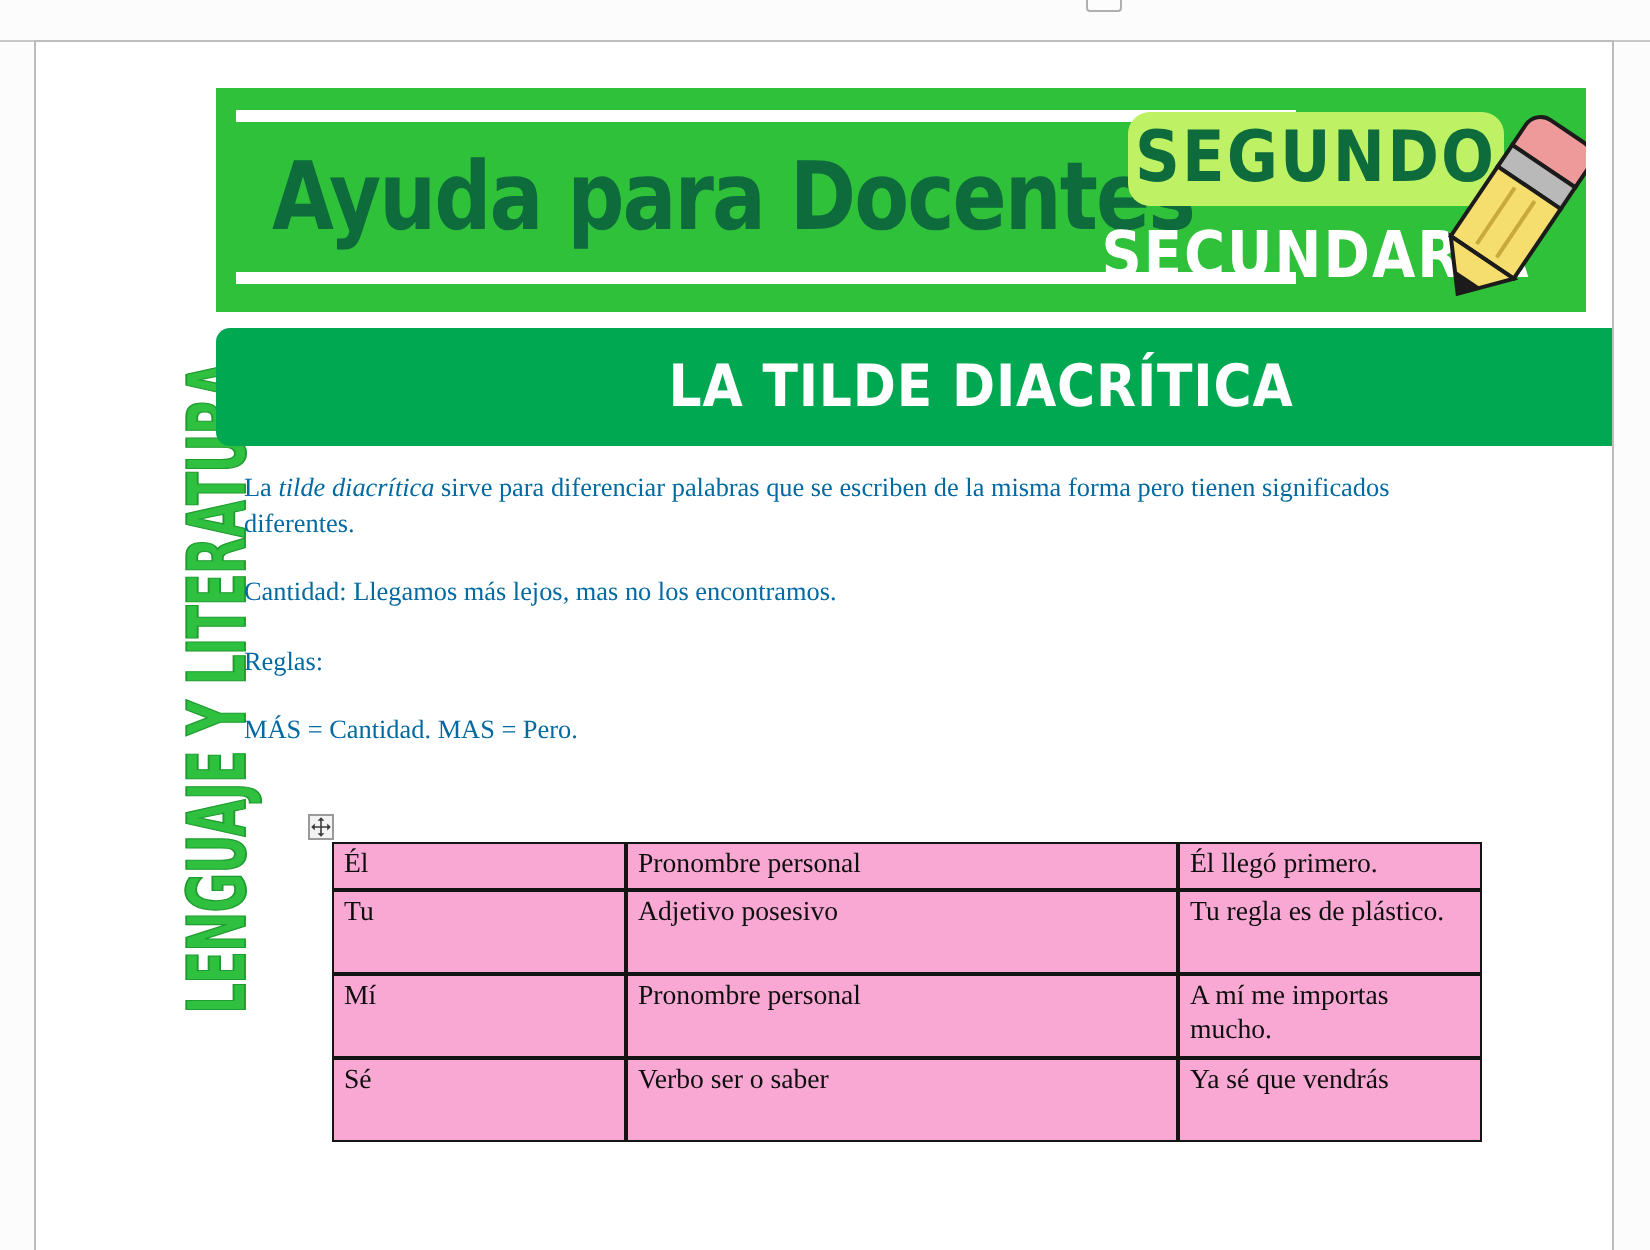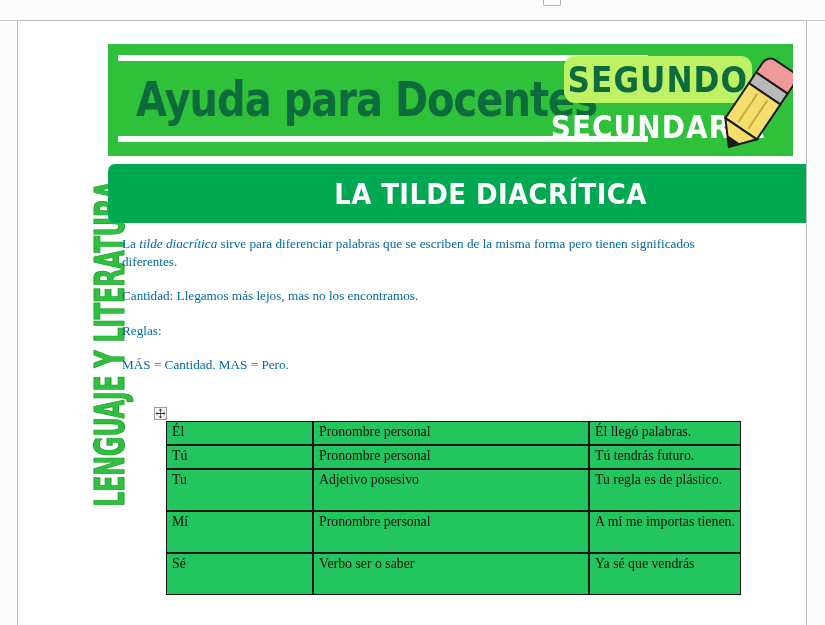--- a/index.html
+++ b/index.html
@@ -232,21 +232,21 @@
     table-layout: fixed;
     font-family: "Liberation Serif", serif;
     font-size: 13.8px;
     color: #0e0e0e;
   }
   table.rules td {
     border: 1.6px solid #141414;
     padding: 2px 4px 2px 5px;
     vertical-align: top;
     line-height: 16.5px;
-    background: #22c55e;
+    background: #f9a8d4;
   }
   table.rules td.c1 { width: 136px; }
   table.rules td.c2 { width: 265px; margin-left: 28px; }
   table.rules td.c3 { width: 141px; }
   table.rules tr.tall td { height: 36px; }
   table.rules tr.short td { height: 18px; }
 </style>
 </head>
 <body>
 
@@ -305,36 +305,31 @@
       <path d="M5.5 0.6 L7.2 2.4 H5.9 V5.1 H8.6 V3.8 L10.4 5.5 L8.6 7.2 V5.9 H5.9 V8.6 H7.2 L5.5 10.4 L3.8 8.6 H5.1 V5.9 H2.4 V7.2 L0.6 5.5 L2.4 3.8 V5.1 H5.1 V2.4 H3.8 Z" fill="#3c3c3c"></path>
     </svg>
   </div>
 
   <div id="rules-table-wrap">
     <table class="rules">
       <tbody id="rules-tbody">
           <tr class="short">
             <td class="c1">Él</td>
             <td class="c2">Pronombre personal</td>
-            <td class="c3">Él llegó palabras.</td>
-          </tr>
-          <tr class="short">
-            <td class="c1">Tú</td>
-            <td class="c2">Pronombre personal</td>
-            <td class="c3">Tú tendrás futuro.</td>
+            <td class="c3">Él llegó primero.</td>
           </tr>
           <tr class="tall">
             <td class="c1">Tu</td>
             <td class="c2">Adjetivo posesivo</td>
             <td class="c3">Tu regla es de plástico.</td>
           </tr>
           <tr class="tall">
             <td class="c1">Mí</td>
             <td class="c2">Pronombre personal</td>
-            <td class="c3">A mí me importas tienen.</td>
+            <td class="c3">A mí me importas mucho.</td>
           </tr>
           <tr class="tall">
             <td class="c1">Sé</td>
             <td class="c2">Verbo ser o saber</td>
             <td class="c3">Ya sé que vendrás</td>
           </tr>
         </tbody>
     </table>
   </div>
 

